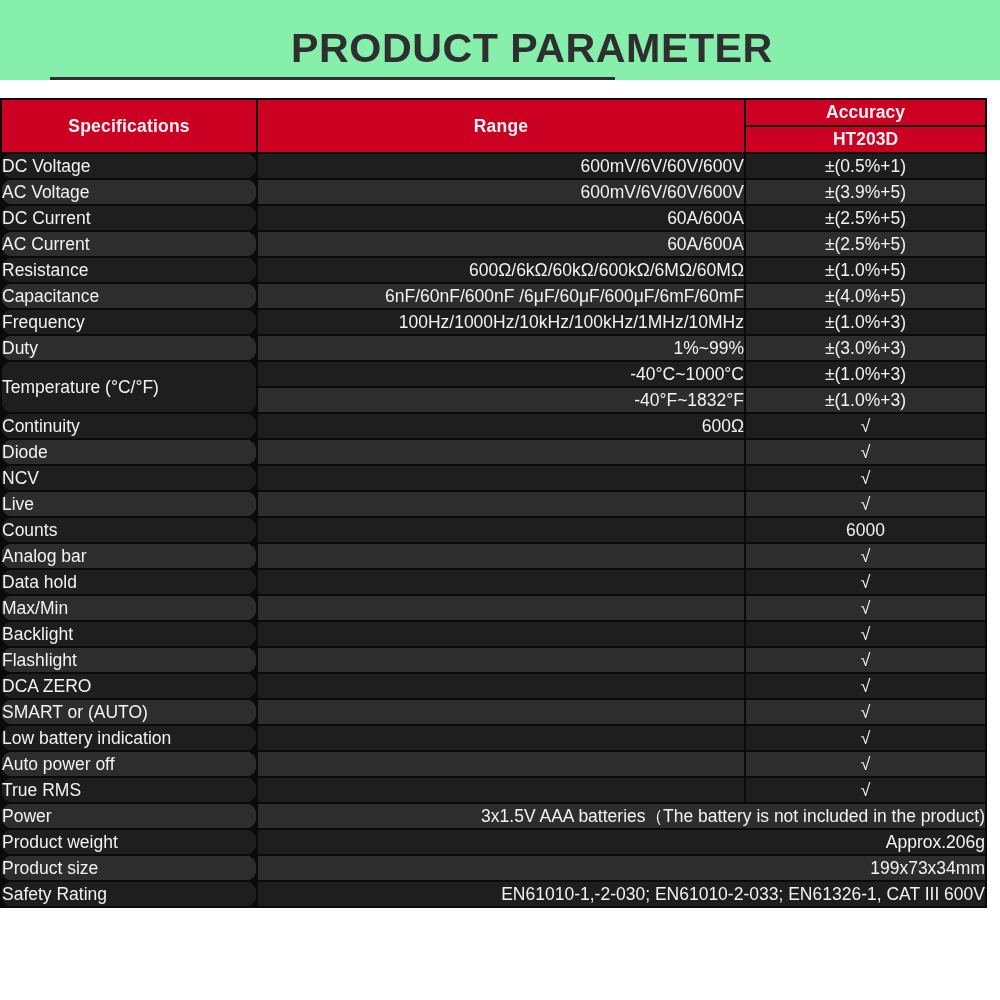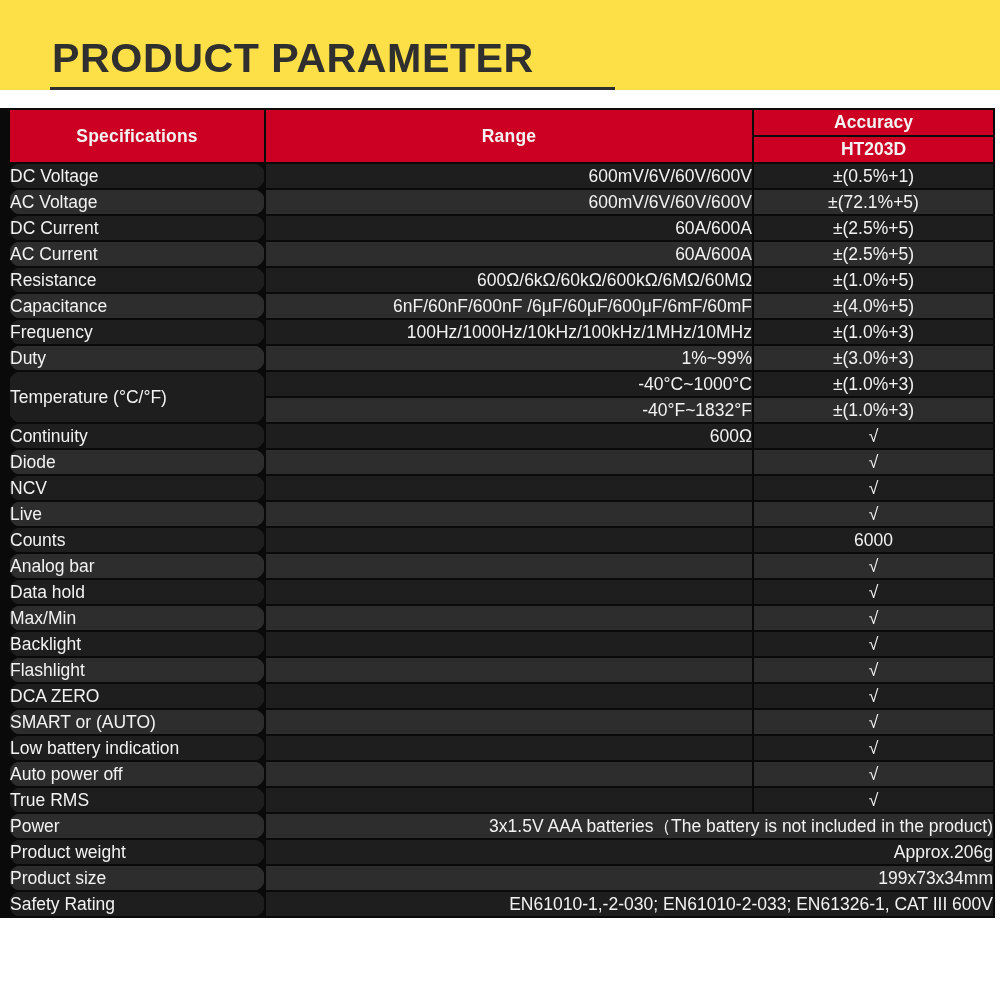--- a/index.html
+++ b/index.html
@@ -10,22 +10,23 @@
   body {
     width: 1000px;
     height: 1000px;
     overflow: hidden;
     font-family: "Liberation Sans", sans-serif;
     -webkit-font-smoothing: antialiased;
   }
 
   
   .title-block {
-    padding: 38px 0 0 50px;
-    background: #fde047;
+    padding: 28px 0 0 50px;
+    background: #86efac;
+    text-align: center;
   }
   .page-title {
     font-family: "Liberation Sans", sans-serif;
     font-size: 40px;
     font-weight: bold;
     letter-spacing: 0.5px;
     color: #2f2f2f;
     line-height: 1.0;
     display: inline-block;
     margin: 0;
@@ -39,21 +40,20 @@
     height: 3px;
     background: #2f2f2f;
     margin-left: 0px;
   }
 
   
   .table-wrap {
     margin-top: 18px;
     width: 985px;
     background: #0a0a0a;
-    padding-left: 8px;
   }
   table.spec-table {
     border-collapse: collapse;
     table-layout: fixed;
     width: 985px;
     background: #0a0a0a;
   }
   table.spec-table col.c-spec  { width: 256px; }
   table.spec-table col.c-range { width: 488px; }
   table.spec-table col.c-acc   { width: 241px; }
@@ -144,21 +144,21 @@
     </thead>
     <tbody id="tbody">
         <tr class="row-odd">
           <td class="cell-spec">DC Voltage</td>
           <td class="cell-range">600mV/6V/60V/600V</td>
           <td class="cell-acc">±(0.5%+1)</td>
         </tr>
         <tr class="row-even">
           <td class="cell-spec">AC Voltage</td>
           <td class="cell-range">600mV/6V/60V/600V</td>
-          <td class="cell-acc">±(72.1%+5)</td>
+          <td class="cell-acc">±(3.9%+5)</td>
         </tr>
         <tr class="row-odd">
           <td class="cell-spec">DC Current</td>
           <td class="cell-range">60A/600A</td>
           <td class="cell-acc">±(2.5%+5)</td>
         </tr>
         <tr class="row-even">
           <td class="cell-spec">AC Current</td>
           <td class="cell-range">60A/600A</td>
           <td class="cell-acc">±(2.5%+5)</td>

